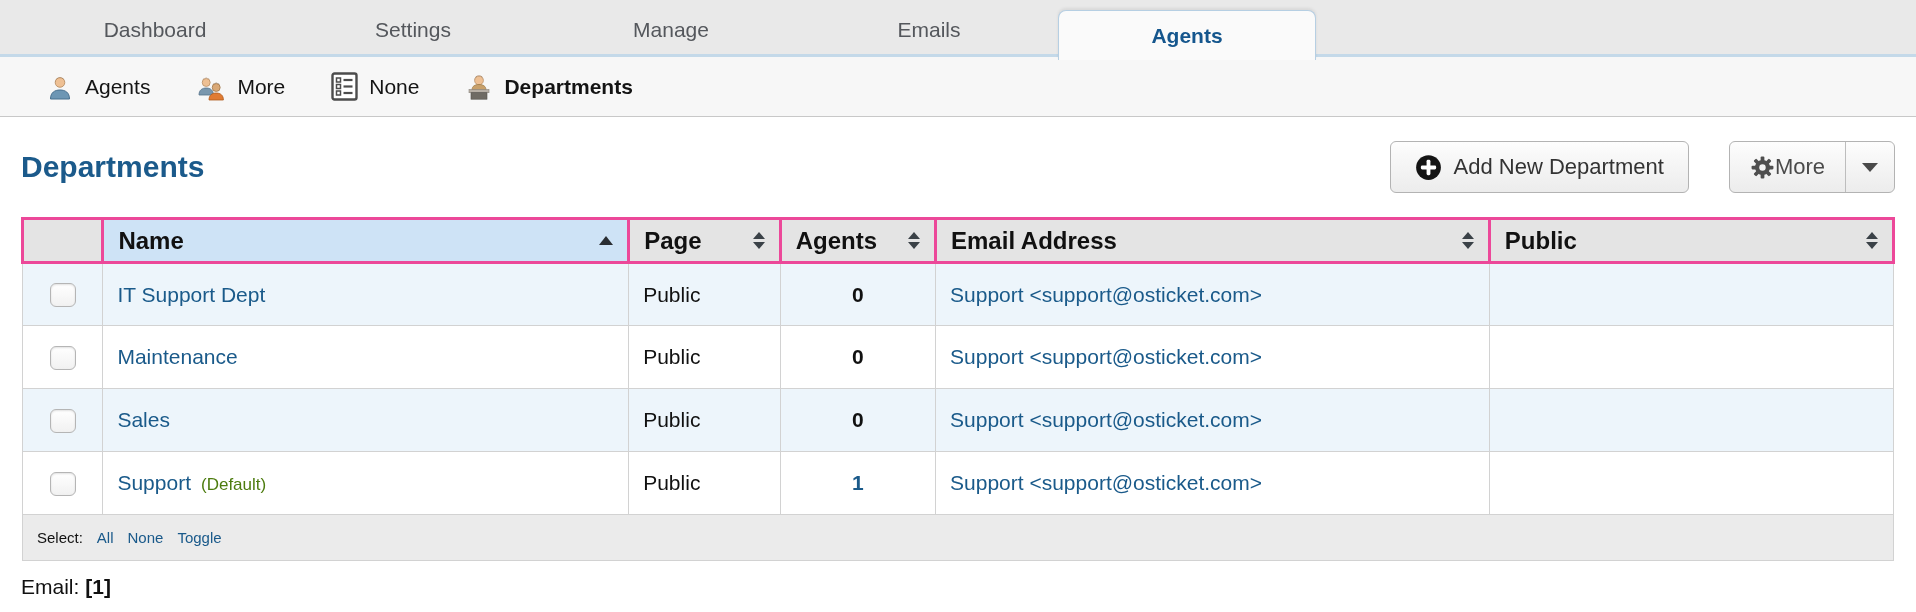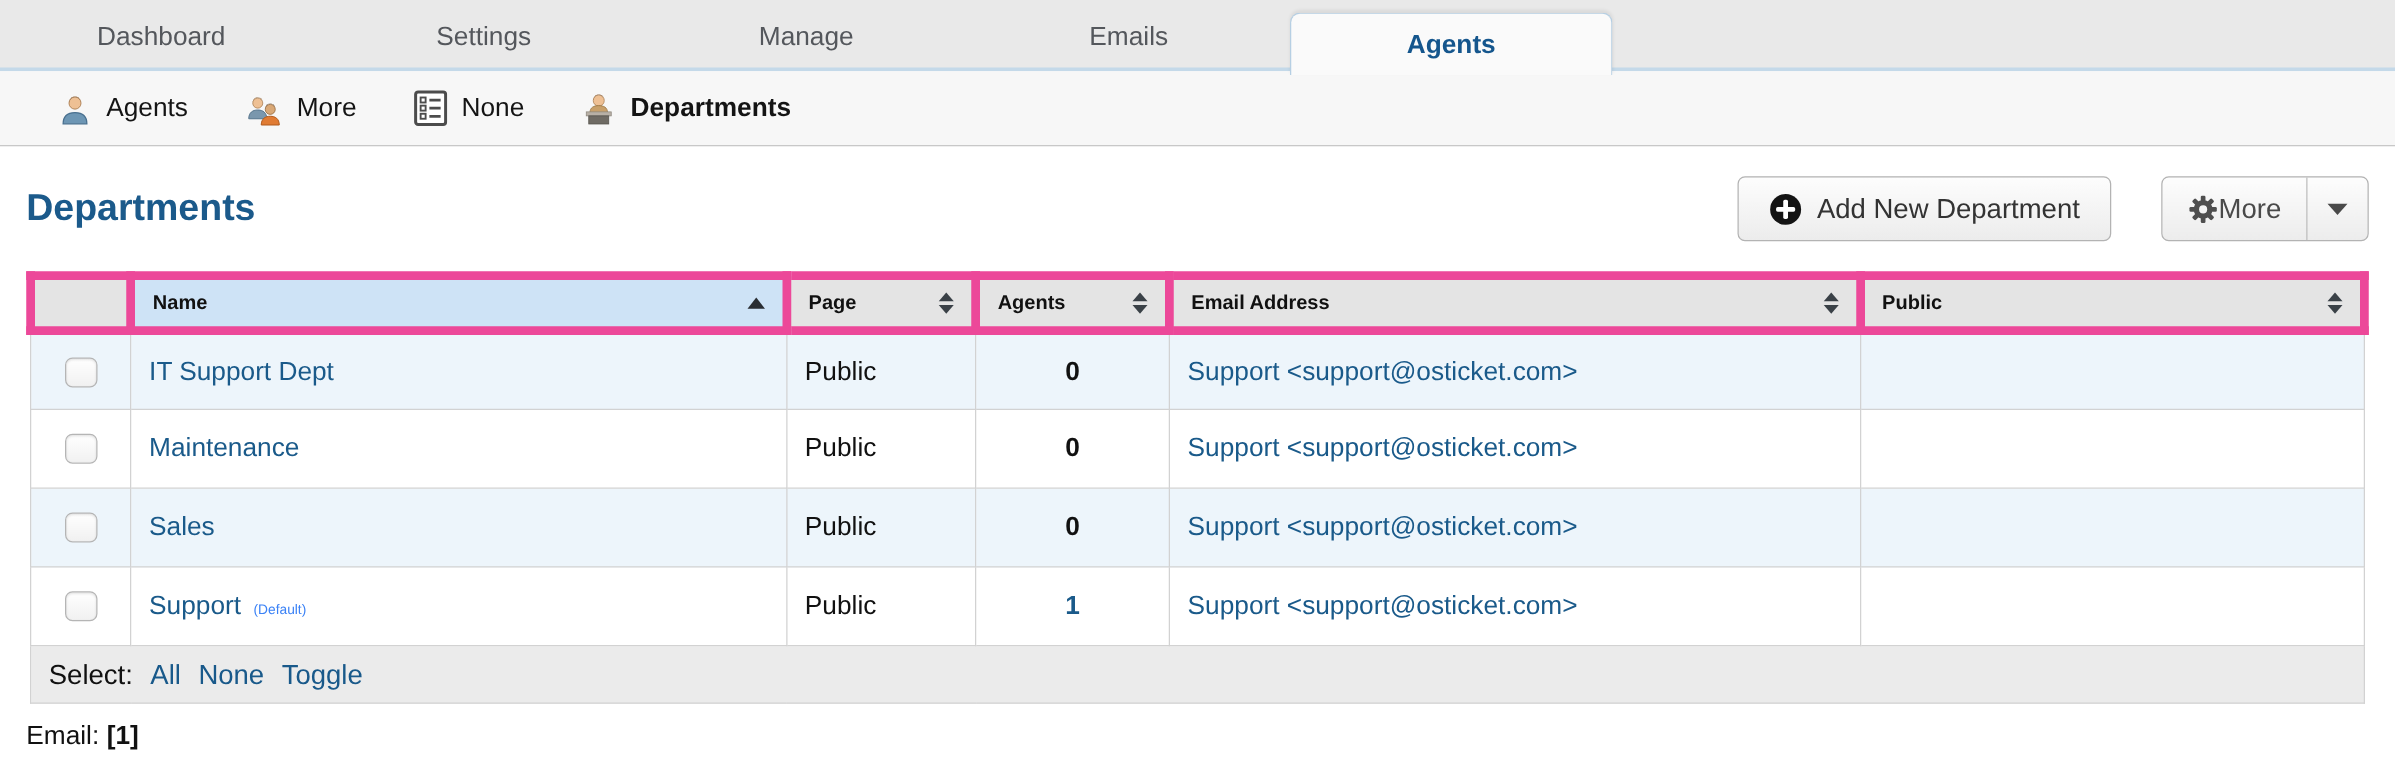--- a/index.html
+++ b/index.html
@@ -1,21 +1,21 @@
 <!DOCTYPE html>
 <html><head>
 <meta charset="utf-8">
 <style>
   * { margin:0; padding:0; box-sizing:border-box; }
   html,body { width:1916px; height:612px; background:#fff;
     font-family:"Liberation Sans","DejaVu Sans",sans-serif; color:#111; }
 
   
   .tabbar { height:57px; background:#e9e9e9; border-bottom:3px solid #c4d9e9; }
-  .tabs { display:flex; align-items:flex-end; height:57px; }
+  .tabs { display:flex; align-items:flex-end; height:57px; padding-left:26px; }
   .tab { width:258px; height:54px; display:flex; align-items:center; justify-content:center;
          font-size:21px; color:#54575c; cursor:pointer; }
   .tab.active { height:50px; margin-bottom:-3px; background:#fafafa;
          border:1px solid #b6cfe3; border-bottom:none; border-radius:8px 8px 0 0;
          color:#15568d; font-weight:bold; box-shadow:0 -2px 3px rgba(0,0,0,0.07); z-index:2; }
 
   
   .subnav { height:60px; background:#f7f7f7; border-bottom:1px solid #c8c8c8;
             display:flex; align-items:center; padding-left:46px; gap:46px; }
   .subnav-item { display:flex; align-items:center; gap:11px; font-size:21px; color:#141414; cursor:pointer; }
@@ -32,44 +32,44 @@
   .btn-add { padding:0 24px; gap:12px; }
   .btn-more { padding:0; color:#4a4a4a; }
   .btn-more .more-main { display:flex; align-items:center; padding:0 20px; height:100%; }
   .btn-more .more-caret { border-left:1px solid #bdbdbd; padding:0 16px; height:100%;
          display:flex; align-items:center; }
   .caret-down { width:0; height:0; border-left:8px solid transparent;
          border-right:8px solid transparent; border-top:9px solid #4a4a4a; }
 
   
   table.dept { width:100%; border-collapse:collapse; margin-top:24px; border:1px solid #c9c9c9; }
-  table.dept th { background:#e4e4e4; border:7px solid #ec4899; padding:0 14px; height:44px;
-         font-size:16px; text-align:left; }
+  table.dept th { background:#e4e4e4; border:3px solid #ec4899; padding:0 14px; height:44px;
+         font-size:24px; text-align:left; }
   table.dept th.sorted { background:#cee3f6; }
   .th-inner { display:flex; align-items:center; justify-content:space-between; }
   .arrow-up { width:0; height:0; border-left:7px solid transparent; border-right:7px solid transparent;
          border-bottom:9px solid #2a2e33; }
   .sort-both { display:flex; flex-direction:column; gap:3px; align-items:center; }
   .sort-both .up { width:0; height:0; border-left:6px solid transparent; border-right:6px solid transparent;
          border-bottom:7px solid #3a4147; }
   .sort-both .down { width:0; height:0; border-left:6px solid transparent; border-right:6px solid transparent;
          border-top:7px solid #3a4147; }
   table.dept td { border:1px solid #d2d2d2; padding:0 14px; height:63px; font-size:21px; background:#fff; }
   table.dept tbody tr:nth-child(odd) td { background:#edf5fb; }
   td.col-check, th.col-check { text-align:center; }
   col.c-check { width:4.3%; } col.c-name { width:28.1%; } col.c-type { width:8.1%; }
   col.c-agents { width:8.3%; } col.c-email { width:29.6%; } col.c-manager { width:21.6%; }
   a.tbl-link { color:#1a5a8a; text-decoration:none; }
   td.col-agents { text-align:center; font-weight:bold; }
   td.col-agents a { color:#1a5a8a; text-decoration:none; font-weight:bold; }
-  .default-suffix { font-size:11px; color:#3b82f6; margin-left:10px;text-align:center; }
+  .default-suffix { font-size:17px; color:#4d7c0f; margin-left:10px;text-align:center; }
   input.rowcheck { appearance:none; -webkit-appearance:none; width:26px; height:24px;
          border:1px solid #b5b5b5; border-radius:6px; background:linear-gradient(#ffffff,#f1f1f1);
          box-shadow:inset 0 1px 2px rgba(0,0,0,0.12); cursor:pointer; vertical-align:middle; }
-  tr.select-row td { background:#ebebeb !important; height:46px; font-size:22px; }
+  tr.select-row td { background:#ebebeb !important; height:46px; font-size:15px; }
   .select-links a { color:#19598a; text-decoration:none; margin-left:14px; }
   .select-label { color:#111; }
 
   .page-line { margin:14px 0 0 0; font-size:21px; color:#111; }
   .page-line .pg-cur { font-weight:bold; margin-left:6px; }
 </style>
 </head>
 <body>
 
 <div class="tabbar">

